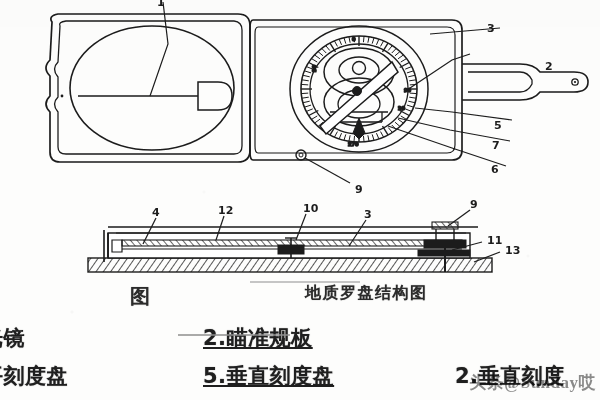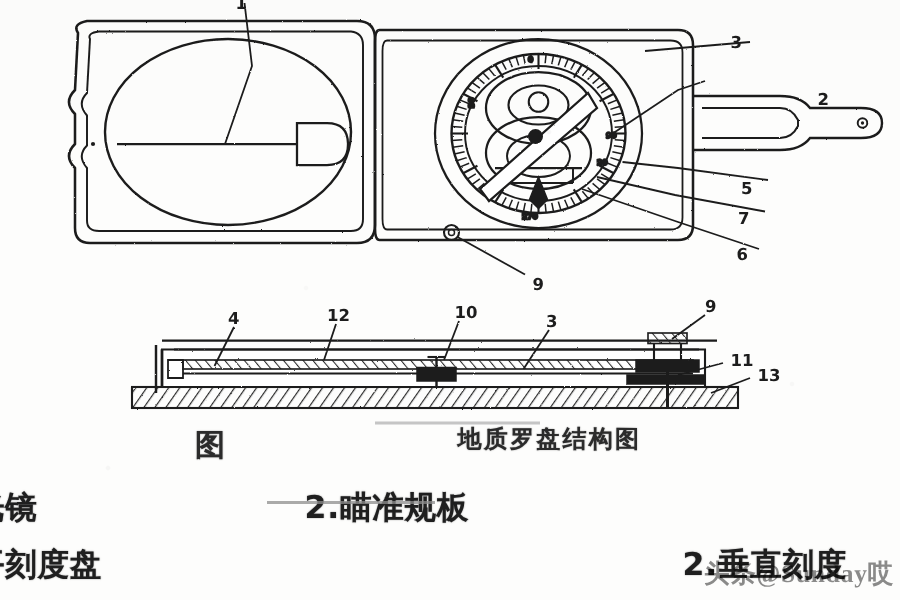--- a/index.html
+++ b/index.html
@@ -60,21 +60,21 @@
   .legend-line.l2{top:42px;}
   .leg-item{
     position:absolute;top:0;
     font-family:"DejaVu Sans","Liberation Sans",sans-serif;
     font-weight:700;font-size:21px;color:#1f1f1f;
     letter-spacing:.5px;
     white-space:nowrap;
     text-shadow:0 0 1px rgba(0,0,0,.5);
   }
   .leg-c1{left:-18px;}
-  .leg-c2{left:203px;}
+  .leg-c2{left:203px;text-decoration:underline;}
   .leg-c3{left:455px;}
 
   
   .scanline{
     position:absolute;z-index:4;background:#8d8d8d;height:2px;opacity:.75;
   }
   .scanline.a{left:178px;top:334px;width:112px;}
   .scanline.b{left:250px;top:281px;width:110px;height:2px;opacity:.5;}
 
   
@@ -342,20 +342,21 @@
 
   <div class="scanline a"></div>
 
   <div class="legend">
     <div class="legend-line l1">
       <span class="leg-item leg-c1">光镜</span>
       <span class="leg-item leg-c2">2.瞄准规板</span>
     </div>
     <div class="legend-line l2">
       <span class="leg-item leg-c1">平刻度盘</span>
+      <span class="leg-item leg-c2">5.垂直刻度盘</span>
       <span class="leg-item leg-c3">2.垂直刻度</span>
     </div>
   </div>
 
   <div class="watermark">头条@Sunday哎</div>
 
   <div id="grain"></div>
 </div>
 
 </body></html>

